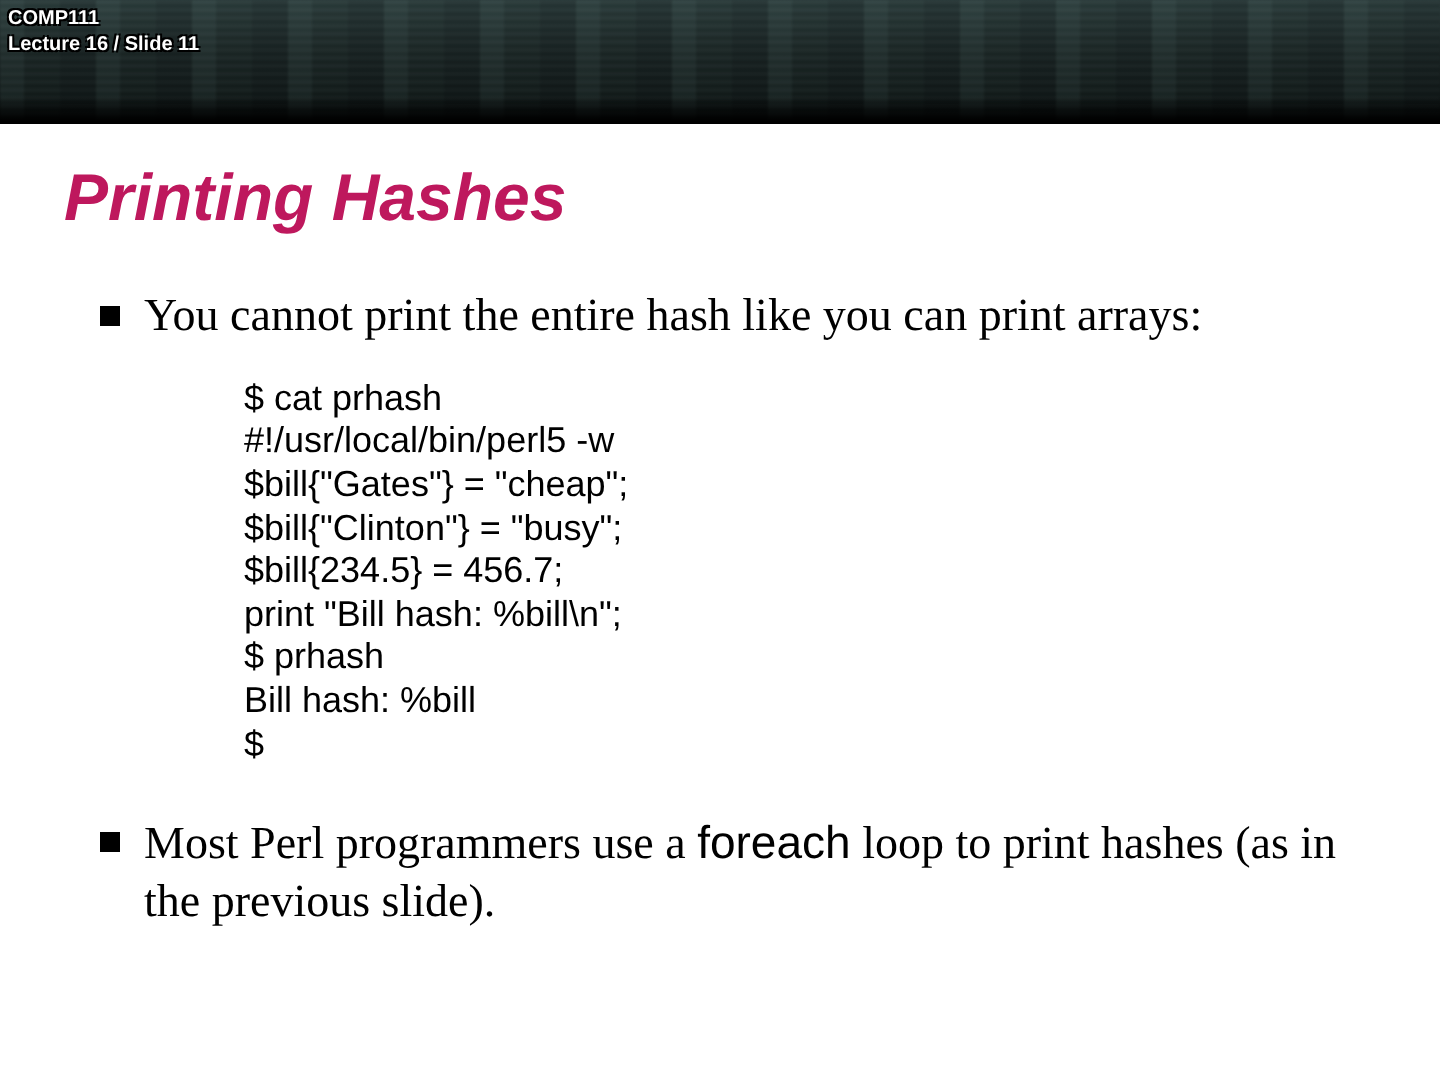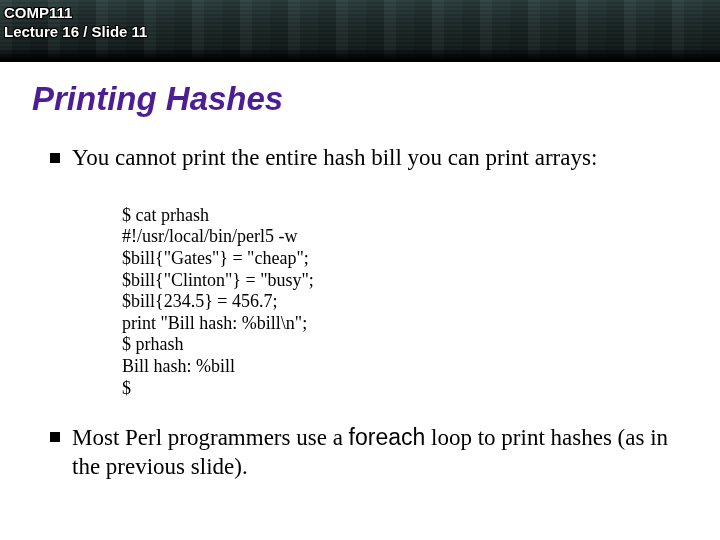--- a/index.html
+++ b/index.html
@@ -32,21 +32,21 @@
         rgba(0,0,0,0.1) 2px 4px);
     filter: blur(0.6px);
     opacity: 0.55;
   }
   .header-label {
     position: relative;
     z-index: 2;
     color: #fff;
     font-family: Arial, Helvetica, sans-serif;
     font-weight: bold;
-    font-size: 15px;
+    font-size: 10px;
     line-height: 1.25;
     padding: 4px 6px 0 4px;
     text-shadow: 1px 1px 0 #000, -1px -1px 0 #000, 1px -1px 0 #000, -1px 1px 0 #000;
   }
   .header-fade {
     position: absolute;
     left: 0; right: 0; bottom: 0;
     height: 14px;
     background: linear-gradient(to bottom, rgba(0,0,0,0), #000 90%);
   }
@@ -54,21 +54,21 @@
     background: #fff;
     width: 100%;
     height: calc(540px - 62px);
     padding: 14px 24px 0 24px;
   }
   h1.title {
     font-family: Arial, Helvetica, sans-serif;
     font-weight: bold;
     font-size: 33px;
     font-style: italic;
-    color: #4c1d95;
+    color: #be185d;
     margin: 4px 0 26px 8px;
   }
   ul.top {
     list-style: none;
     padding-left: 26px;
   }
   ul.top > li {
     position: relative;
     font-size: 23px;
     line-height: 1.25;
@@ -79,25 +79,25 @@
   ul.top > li::before {
     content: "";
     position: absolute;
     left: 0;
     top: 9px;
     width: 10px;
     height: 10px;
     background: #000;
   }
   .code-block {
-    font-family: Liberation Serif, serif;
+    font-family: Liberation Sans, sans-serif;
     font-size: 18px;
     line-height: 1.2;
     white-space: pre;
-    margin: 32px 0 24px 50px;
+    margin: 16px 0 24px 50px;
     color: #000;
   }
   code.inline {
     font-family: Liberation Sans, sans-serif;
   }
 </style>
 </head>
 <body>
 
 <div class="header">
@@ -107,21 +107,21 @@
     <div>Lecture 16 / Slide 11</div>
   </div>
   <div class="header-fade"></div>
 </div>
 
 <div class="content">
   <h1 class="title">Printing Hashes</h1>
 
   <ul class="top">
     <li>
-      <span>You cannot print the entire hash bill you can print arrays:</span>
+      <span>You cannot print the entire hash like you can print arrays:</span>
       <div class="code-block">$ cat prhash
 #!/usr/local/bin/perl5 -w
 $bill{"Gates"} = "cheap";
 $bill{"Clinton"} = "busy";
 $bill{234.5} = 456.7;
 print "Bill hash: %bill\n";
 $ prhash
 Bill hash: %bill
 $</div>
     </li>

